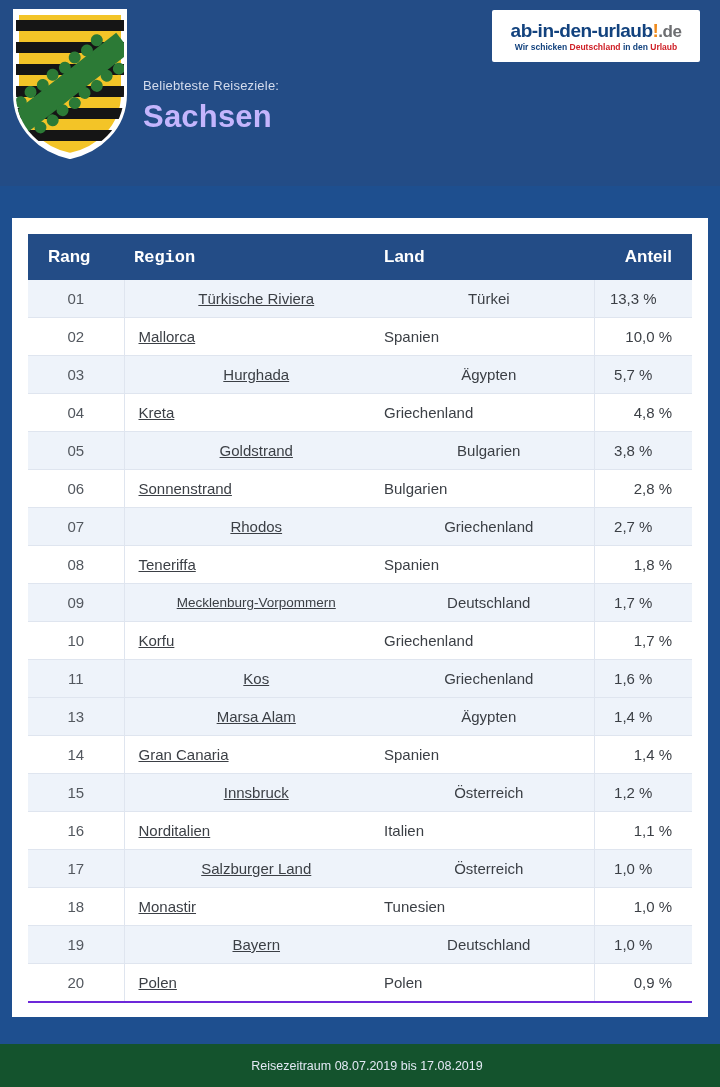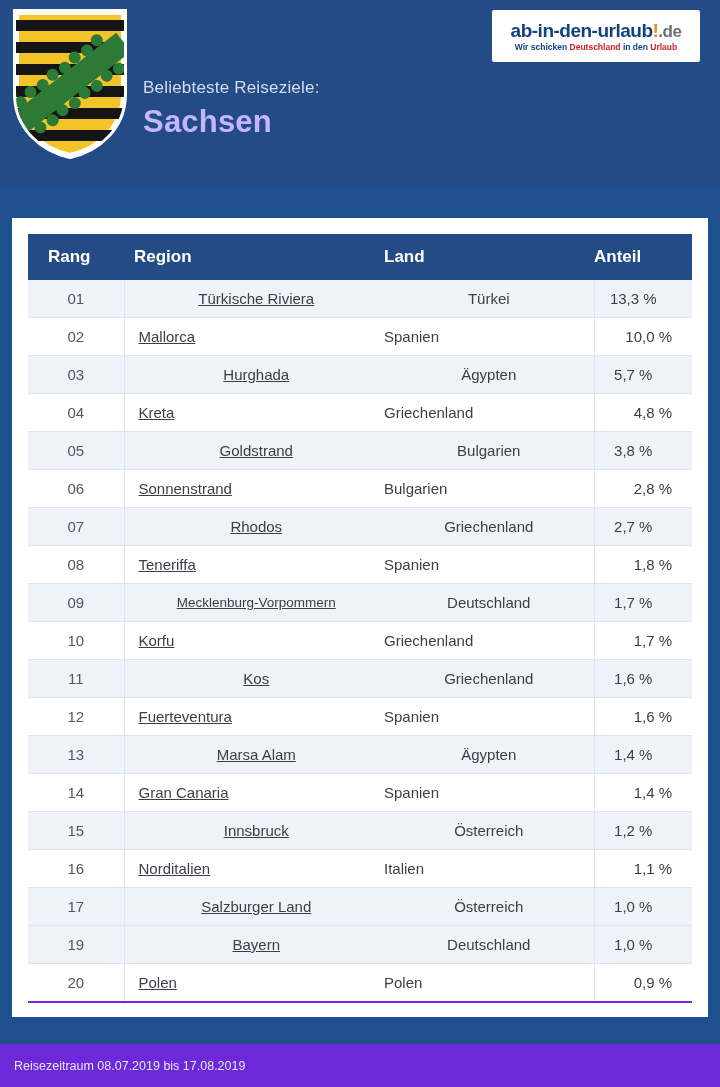--- a/index.html
+++ b/index.html
@@ -67,21 +67,21 @@
   }
   .crest svg { display: block; }
 
   .header-text {
     position: absolute;
     left: 143px;
     top: 78px;
   }
   .subtitle {
     color: #d4dced;
-    font-size: 17px;
+    font-size: 13px;
     font-weight: normal;
     margin: 0 0 6px 0;
     letter-spacing: 0.2px;
   }
   .title {
     color: #c4b5fd;
     font-size: 31px;
     font-weight: bold;
     margin: 0;
     letter-spacing: 0.2px;
@@ -104,23 +104,23 @@
   }
   thead th {
     background: #234c86;
     color: #ffffff;
     font-size: 17px;
     font-weight: bold;
     padding: 13px 0;
     text-align: left;
   }
   thead th.c-rang { width: 96px; padding-left: 20px; }
-  thead th.c-region { width: 250px; padding-left: 10px;}
+  thead th.c-region { width: 250px; padding-left: 10px; font-family: Liberation Mono, monospace;}
   thead th.c-land { width: 220px; padding-left: 10px;}
-  thead th.c-anteil { width: 98px; padding-right: 20px; }
+  thead th.c-anteil { width: 98px; text-align: right; padding-right: 20px; }
 
   tbody tr td {
     font-size: 15px;
     color: #3b3f45;
     padding: 10px 0;
     border-bottom: 1px solid #dfe5ef;
   }
   tbody tr td.c-rang {
     text-align: center;
     color: #53585f;
@@ -142,23 +142,24 @@
   
   td.c-region.small { font-size: 13.5px; }
 
   
   .footer {
     position: absolute;
     left: 0;
     bottom: 0;
     width: 720px;
     height: 43px;
-    background: #6d28d9;
+    background: #14532d;
     display: flex;
     align-items: center;
+    justify-content: center;
   }
   .footer-text {
     color: #e3e9f4;
     font-size: 12.5px;
     padding-left: 14px;
   }
 </style>
 </head>
 <body>
 
@@ -292,26 +293,20 @@
           <td class="c-region">Korfu</td>
           <td class="c-land">Griechenland</td>
           <td class="c-anteil">1,7 %</td>
         </tr>
         <tr class="odd">
           <td class="c-rang">11</td>
           <td class="c-region">Kos</td>
           <td class="c-land">Griechenland</td>
           <td class="c-anteil">1,6 %</td>
         </tr>
-        <tr class="even">
-          <td class="c-rang">12</td>
-          <td class="c-region">Fuerteventura</td>
-          <td class="c-land">Spanien</td>
-          <td class="c-anteil">1,6 %</td>
-        </tr>
         <tr class="odd">
           <td class="c-rang">13</td>
           <td class="c-region">Marsa Alam</td>
           <td class="c-land">Ägypten</td>
           <td class="c-anteil">1,4 %</td>
         </tr>
         <tr class="even">
           <td class="c-rang">14</td>
           <td class="c-region">Gran Canaria</td>
           <td class="c-land">Spanien</td>
@@ -328,20 +323,26 @@
           <td class="c-region">Norditalien</td>
           <td class="c-land">Italien</td>
           <td class="c-anteil">1,1 %</td>
         </tr>
         <tr class="odd">
           <td class="c-rang">17</td>
           <td class="c-region">Salzburger Land</td>
           <td class="c-land">Österreich</td>
           <td class="c-anteil">1,0 %</td>
         </tr>
+        <tr class="even">
+          <td class="c-rang">18</td>
+          <td class="c-region">Monastir</td>
+          <td class="c-land">Tunesien</td>
+          <td class="c-anteil">1,0 %</td>
+        </tr>
         <tr class="odd">
           <td class="c-rang">19</td>
           <td class="c-region">Bayern</td>
           <td class="c-land">Deutschland</td>
           <td class="c-anteil">1,0 %</td>
         </tr>
         <tr class="even">
           <td class="c-rang">20</td>
           <td class="c-region">Polen</td>
           <td class="c-land">Polen</td>

